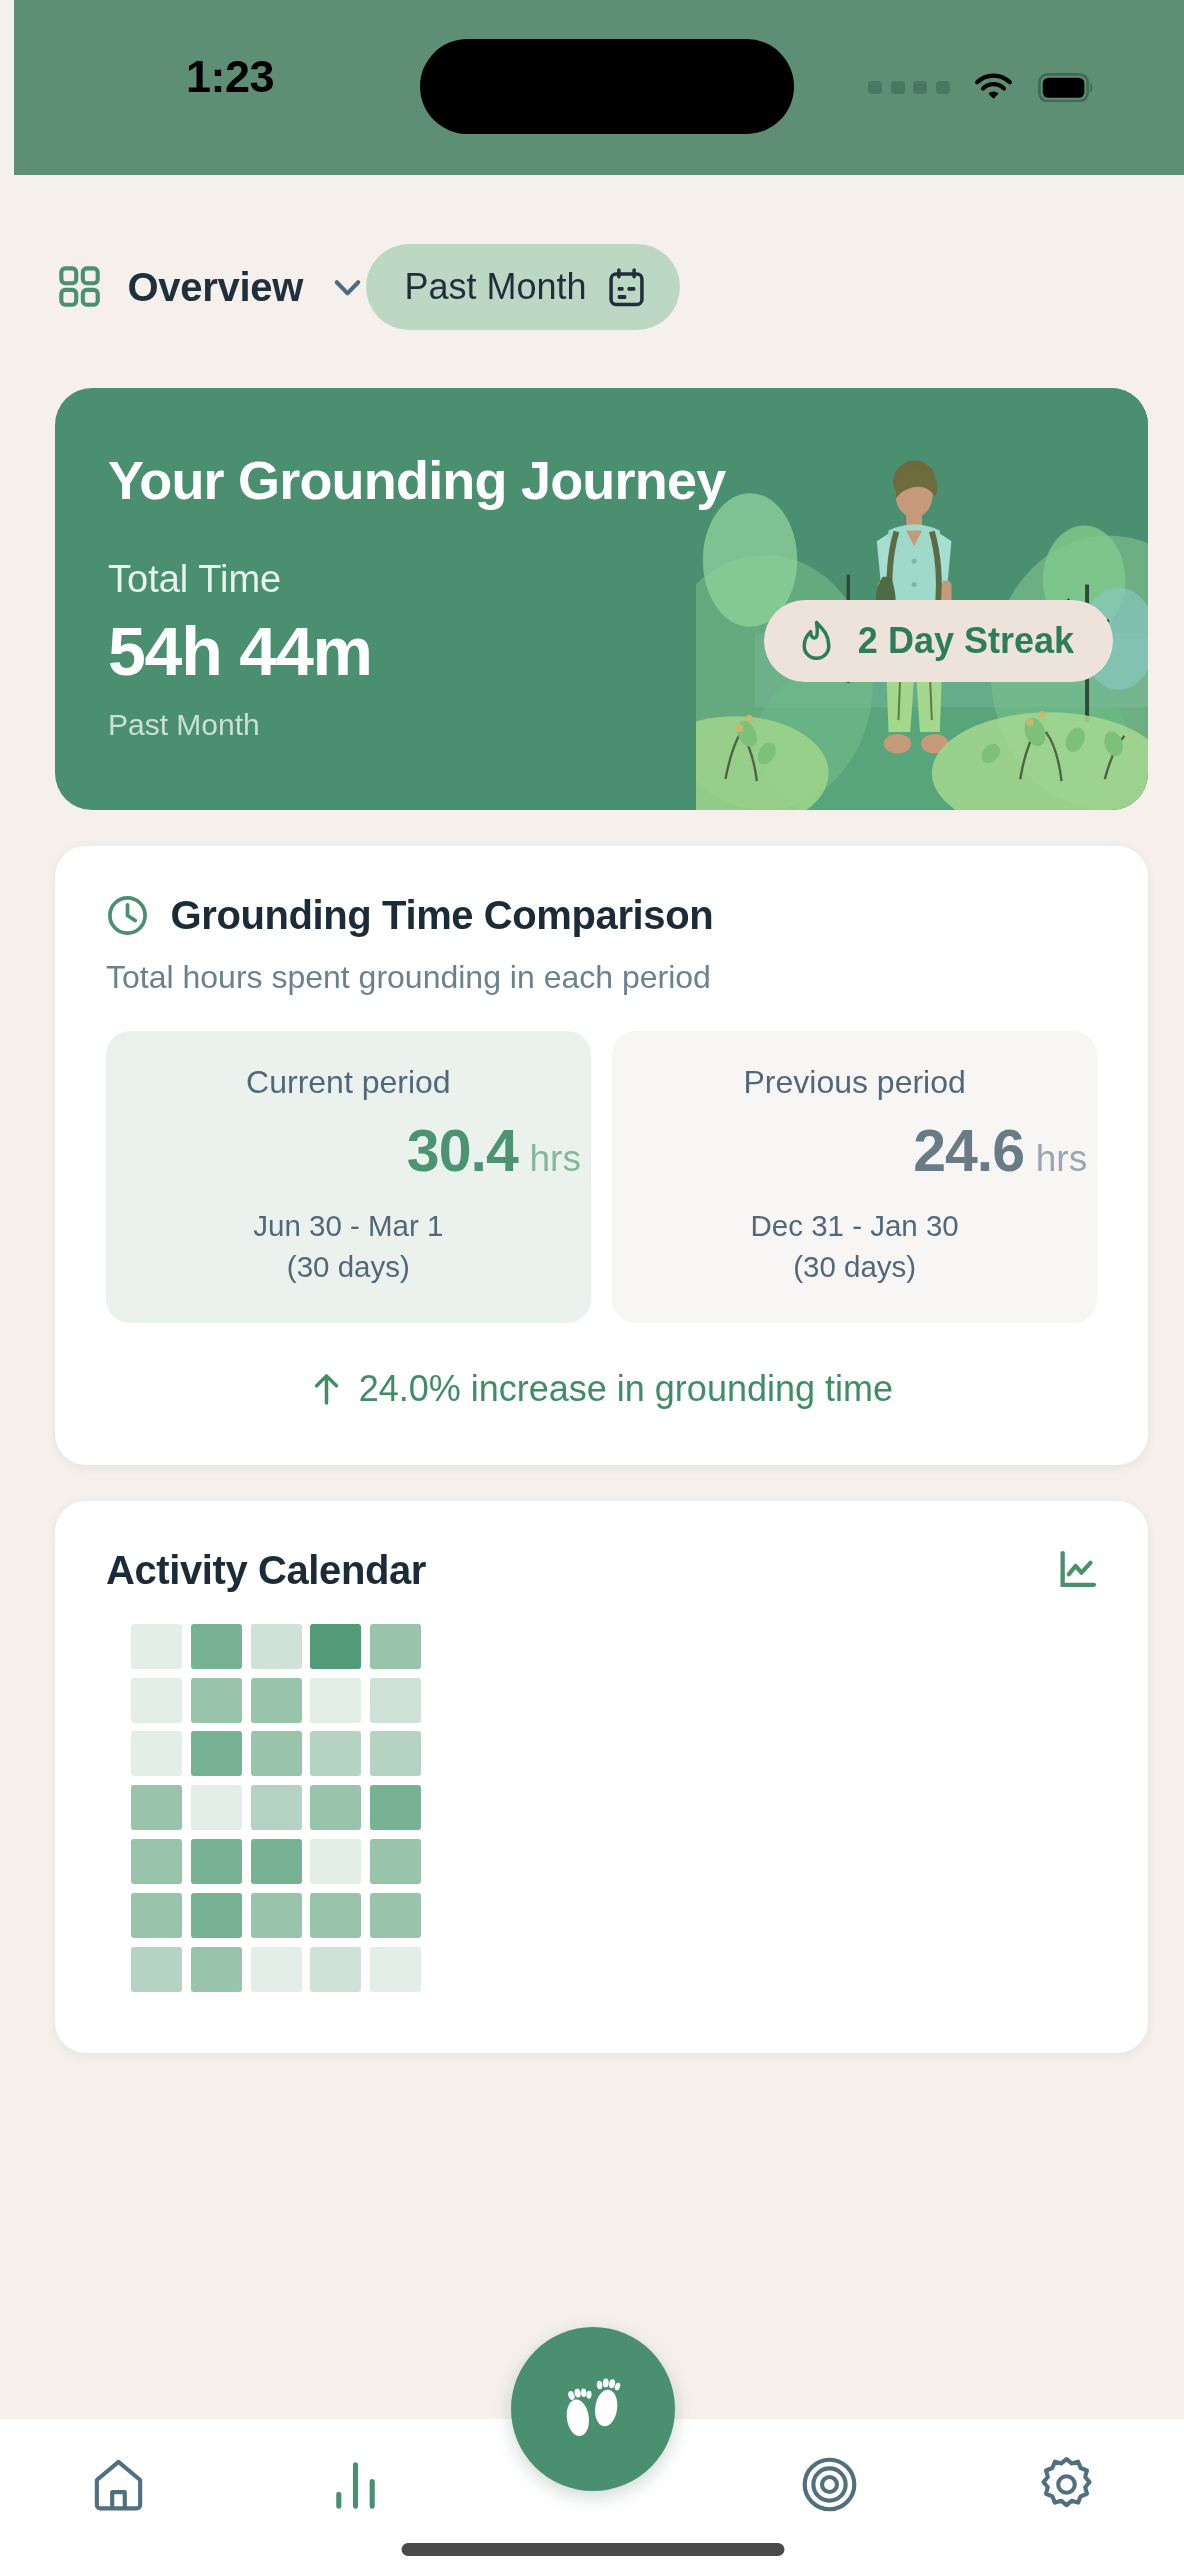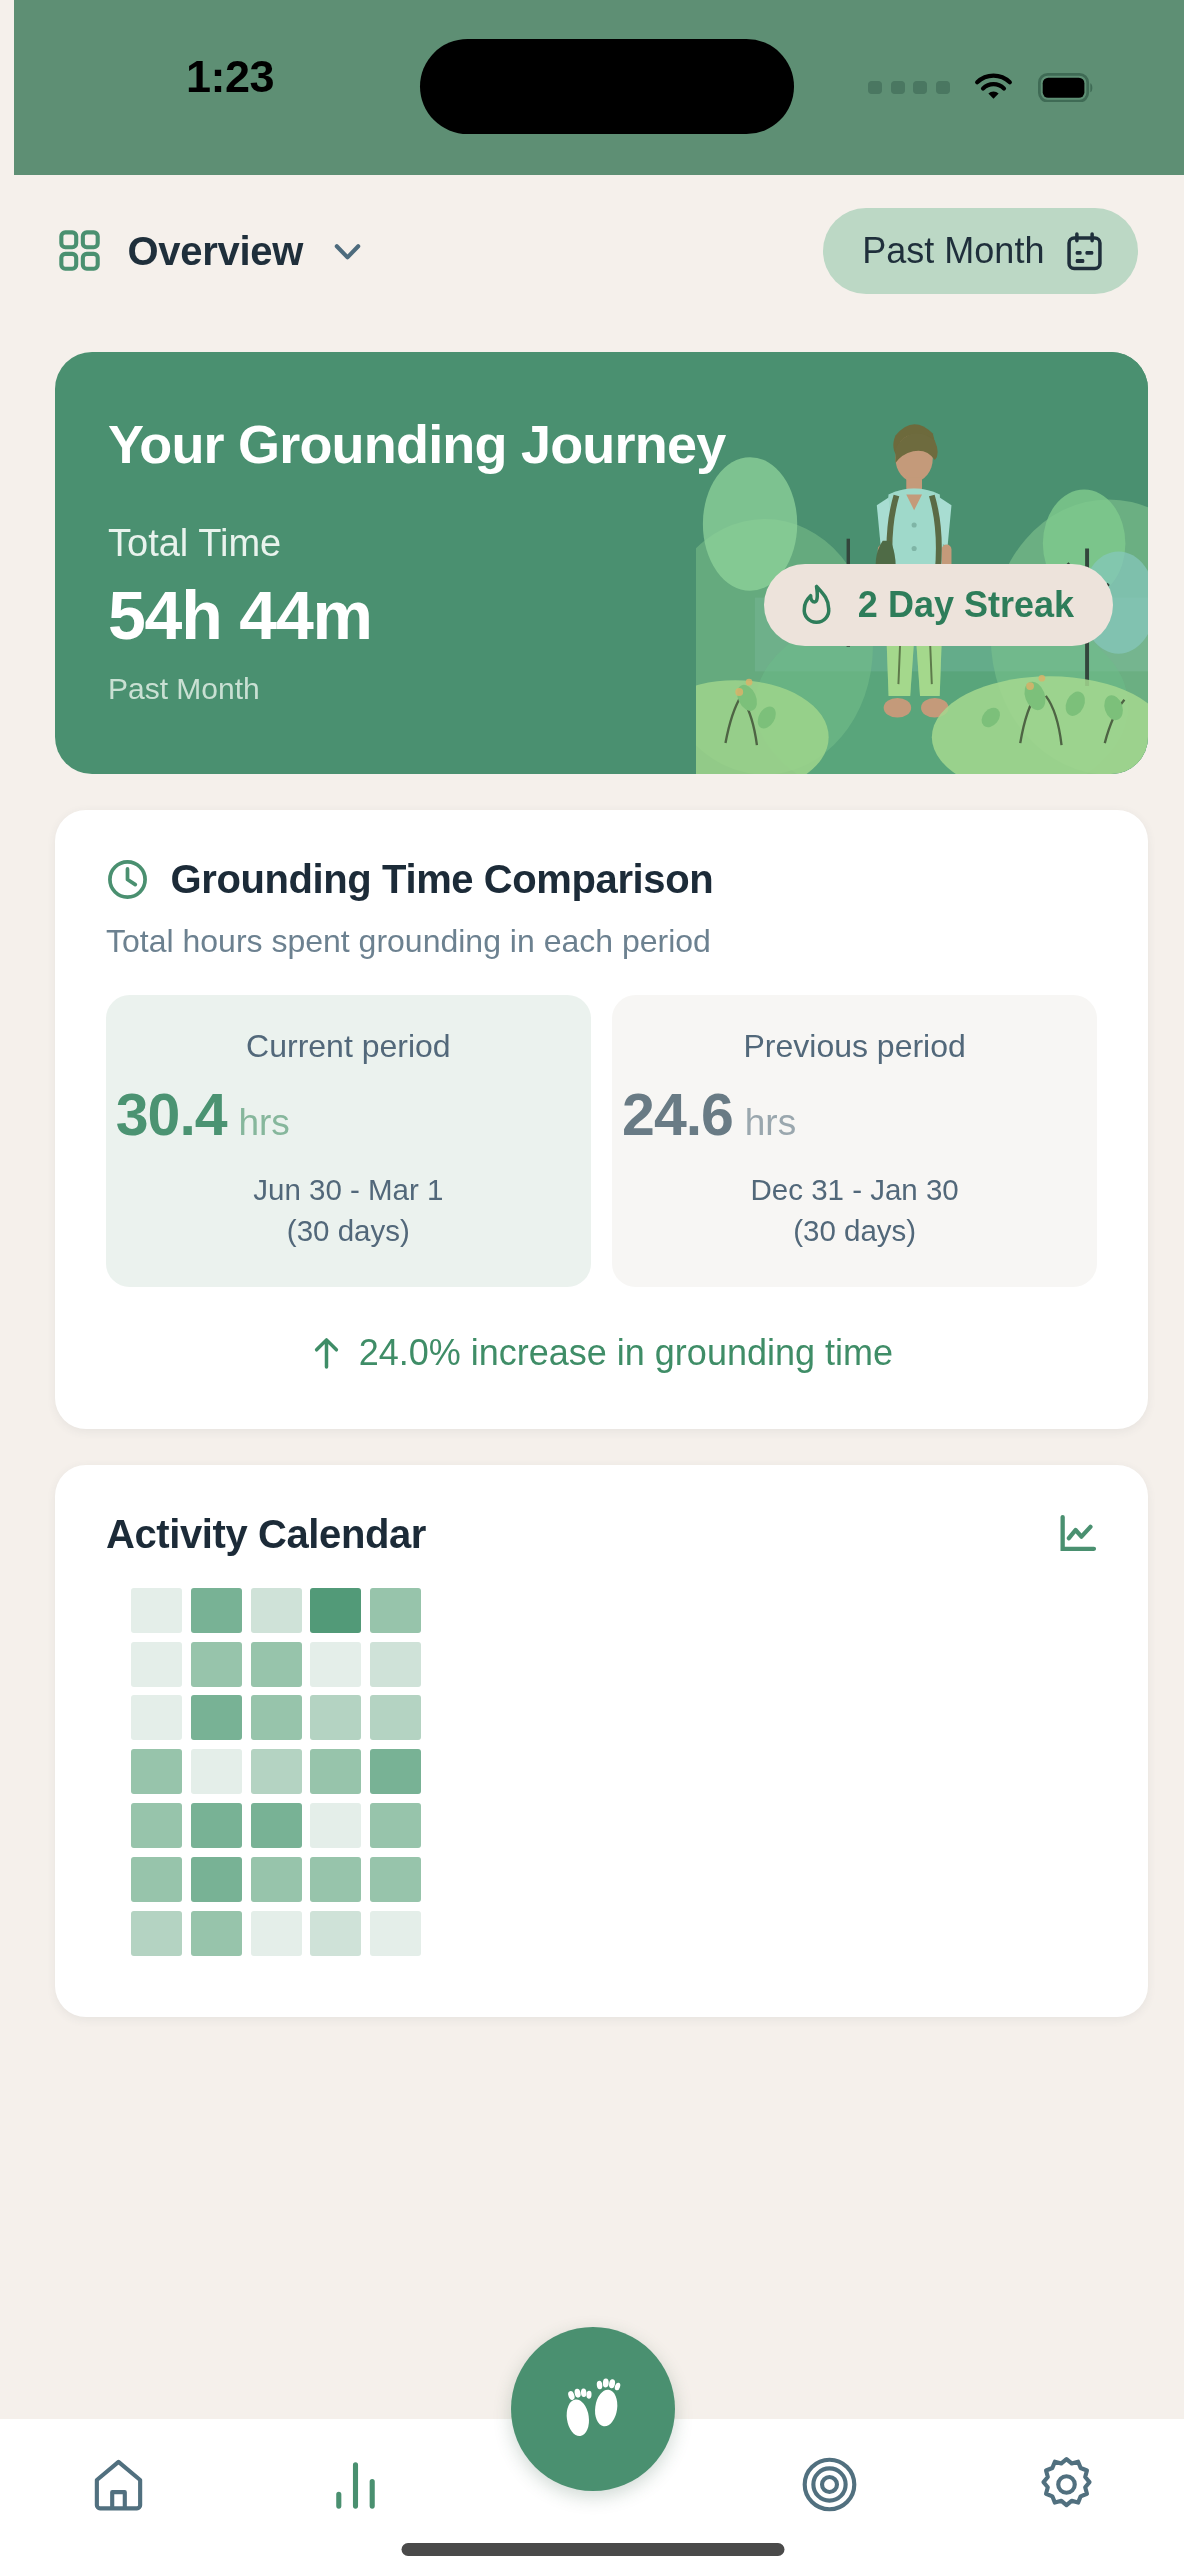--- a/index.html
+++ b/index.html
@@ -27,21 +27,21 @@
   .sb-right {
     position: absolute; right: 90px; top: 71px;
     display: flex; align-items: center; gap: 21.6px;
   }
   .signal-dots { display: flex; gap: 8.8px; align-items: center; }
   .signal-dots i { width: 13.8px; height: 13.8px; border-radius: 3.9px; background: #4A7761; display:block; }
 
   
   .header {
     height: 152px; display: flex; align-items: center;
-    padding: 0 47px 0 45px; justify-content: space-between;
+    padding: 0 47px 0 45px;  margin-top: 36px;
   }
   .header-left { display: flex; align-items: center; gap: 25.5px; }
   .hdr-title { font-size: 40px; font-weight: 600; color: #1F2F3B; letter-spacing: -0.3px; }
   .chevron { display:flex; align-items:center; }
   .period-pill {
     display: flex; align-items: center; gap: 19.6px;
     background: #BCD8C5; border-radius: 43px;
     padding: 21.6px 33px 21.6px 39px;
   }
   .period-pill .lbl { font-size: 36px; color: #1F2F3B; font-weight: 400; }
@@ -72,21 +72,21 @@
   .card-title-row { display: flex; align-items: center; gap: 21.6px; padding: 47px 51px 0 51px; }
   .card-title { font-size: 40px; font-weight: 700; color: #1C2B38; letter-spacing: -0.4px; }
   .card-sub { padding: 21.6px 51px 0 51px; font-size: 32px; color: #6C8190; }
 
   
   .cmp-grid { display: flex; gap: 21.6px; padding: 35px 51px 0 51px; }
   .cmp-panel { flex: 1; border-radius: 23.6px; padding: 33px 9.8px 35px 9.8px; text-align: center; }
   .cmp-current { background: #EBF2EE; }
   .cmp-previous { background: #F7F6F4; }
   .cmp-label { font-size: 32px; color: #52687A; }
-  .cmp-valrow { margin-top: 15.7px; display: flex; align-items: baseline; justify-content: flex-start; gap: 11.8px; }
+  .cmp-valrow { margin-top: 15.7px; display: flex; align-items: baseline; justify-content: flex-end; gap: 11.8px; }
   .cmp-val { font-size: 59px; font-weight: 700; letter-spacing: -1px; }
   .cmp-unit { font-size: 37px; }
   .cmp-current .cmp-val { color: #4B9372; }
   .cmp-current .cmp-unit { color: #86B79C; }
   .cmp-previous .cmp-val { color: #697B85; }
   .cmp-previous .cmp-unit { color: #9AA7AE; }
   .cmp-range { margin-top: 21.6px; font-size: 29.5px; color: #52687A; line-height: 1.38; }
   .cmp-delta {
     display: flex; align-items: center; justify-content: center; gap: 15.7px;
     padding: 45px 0 55px 0; font-size: 36px; color: #3F8D67;

